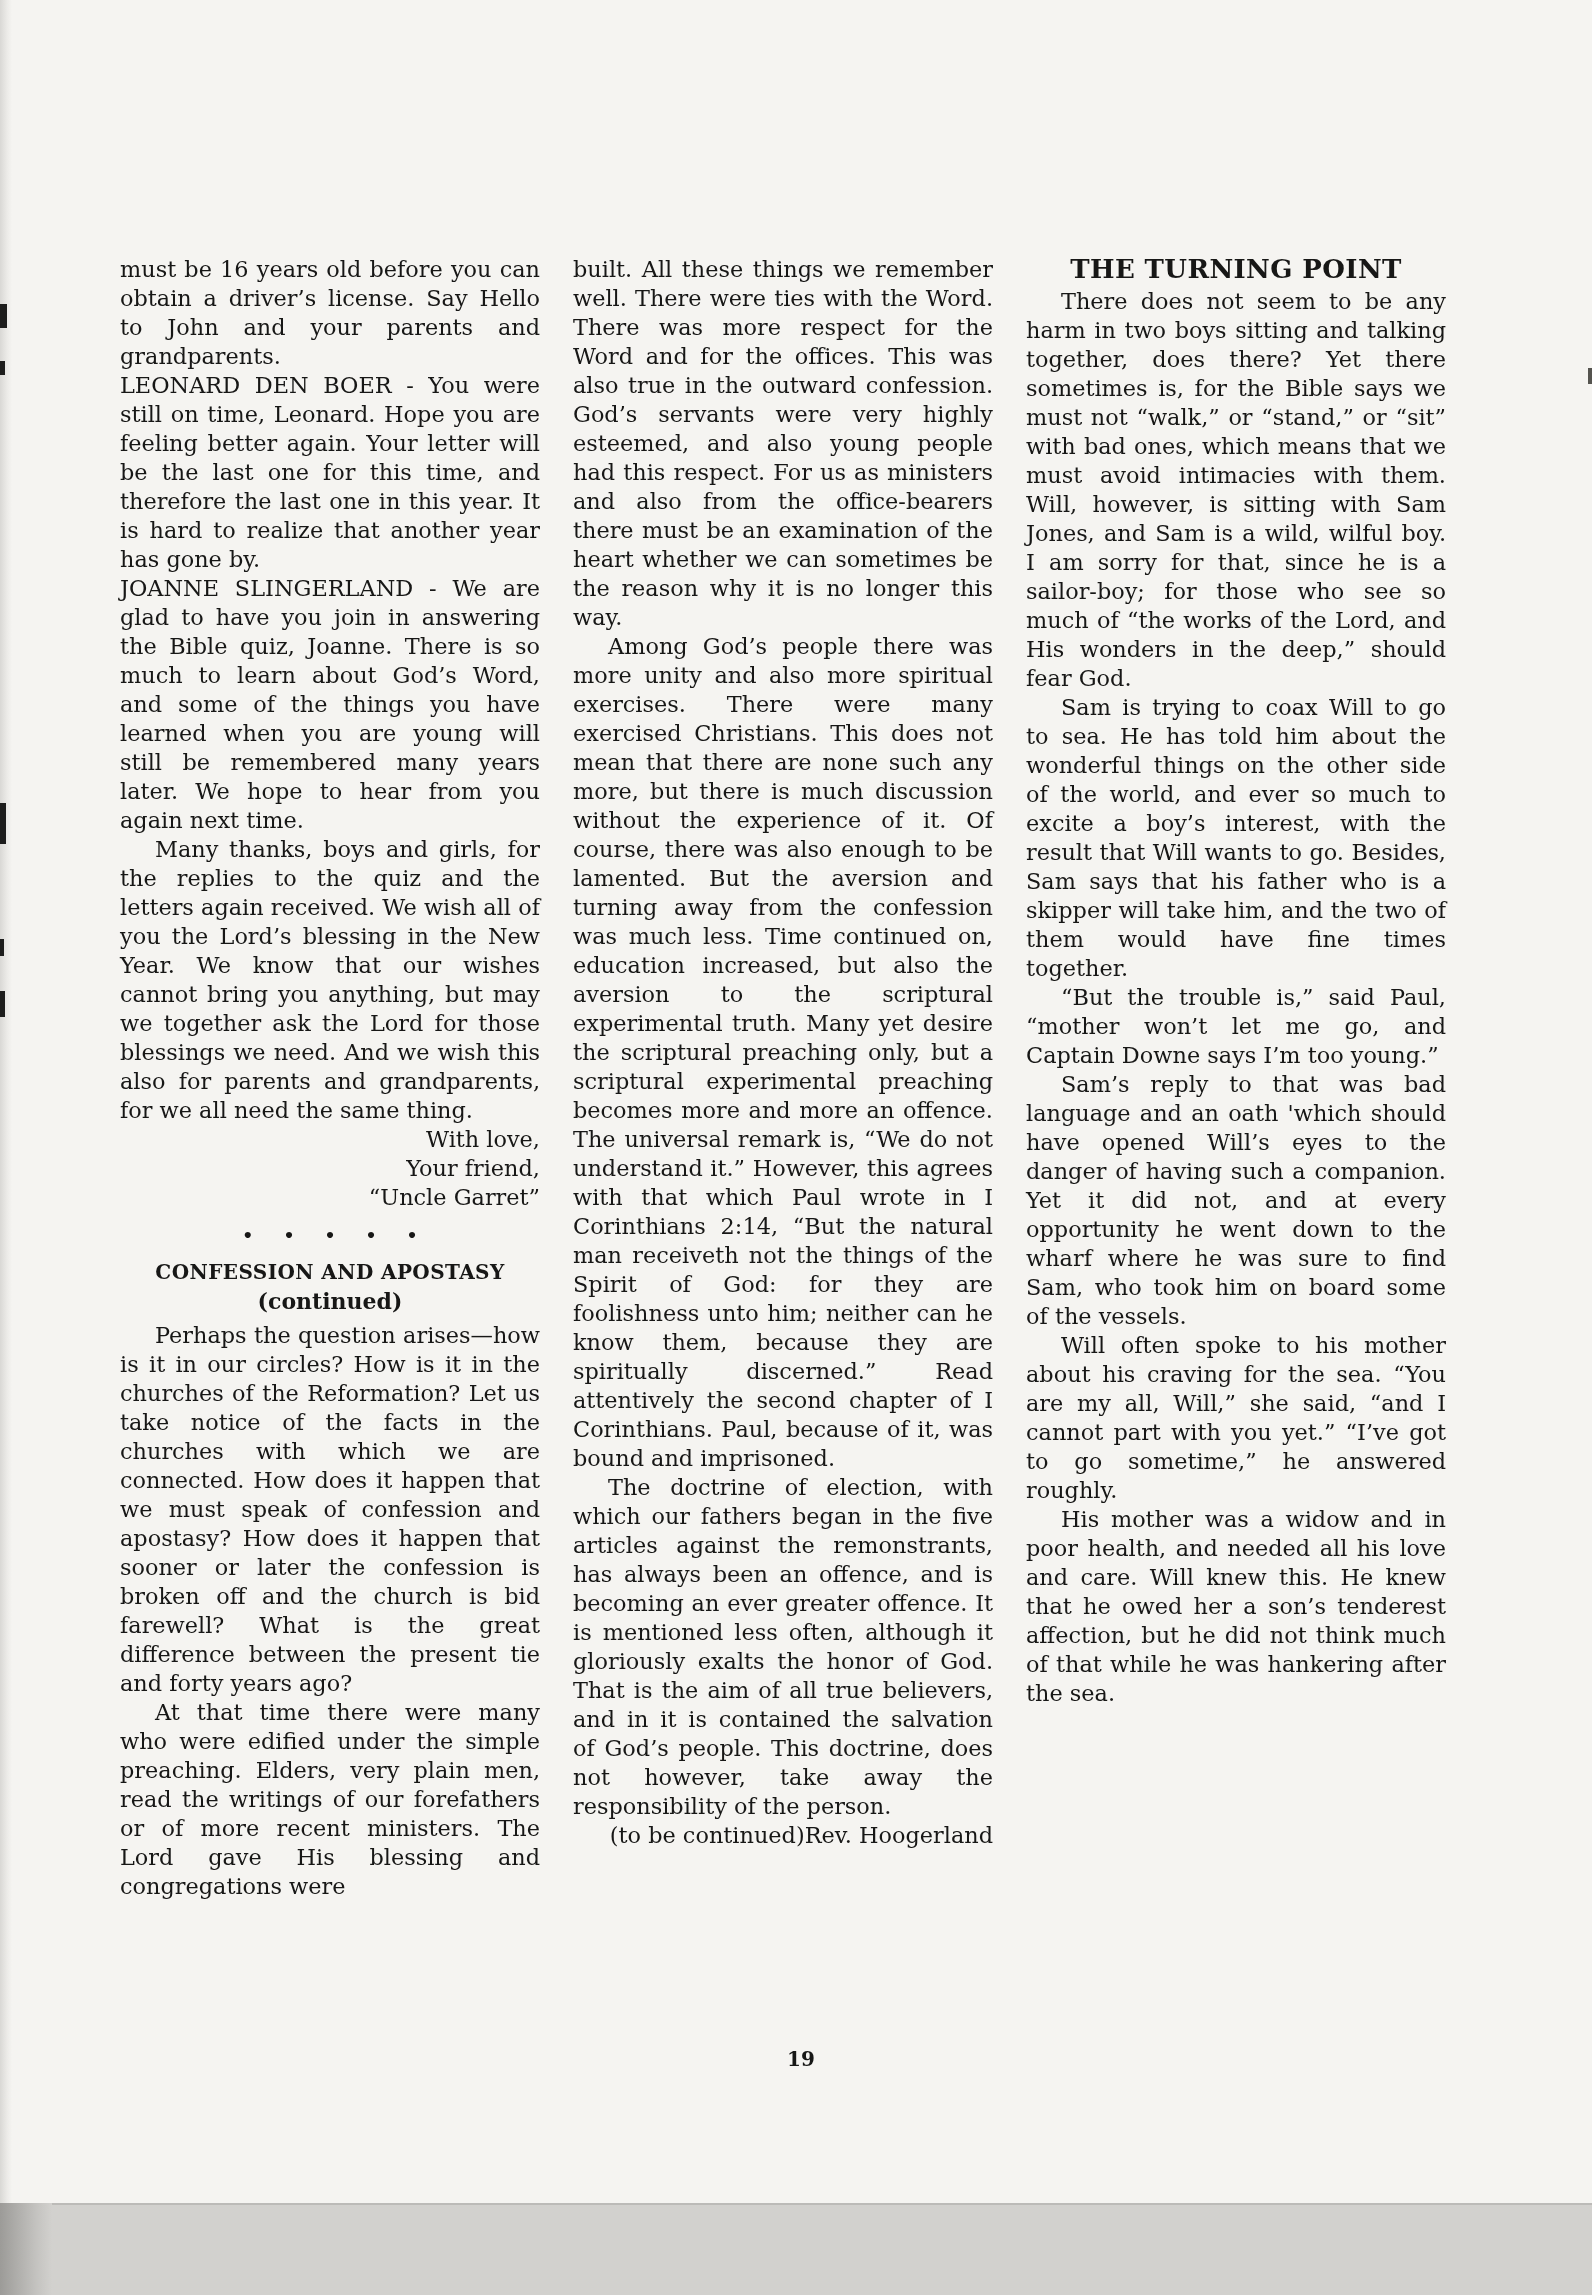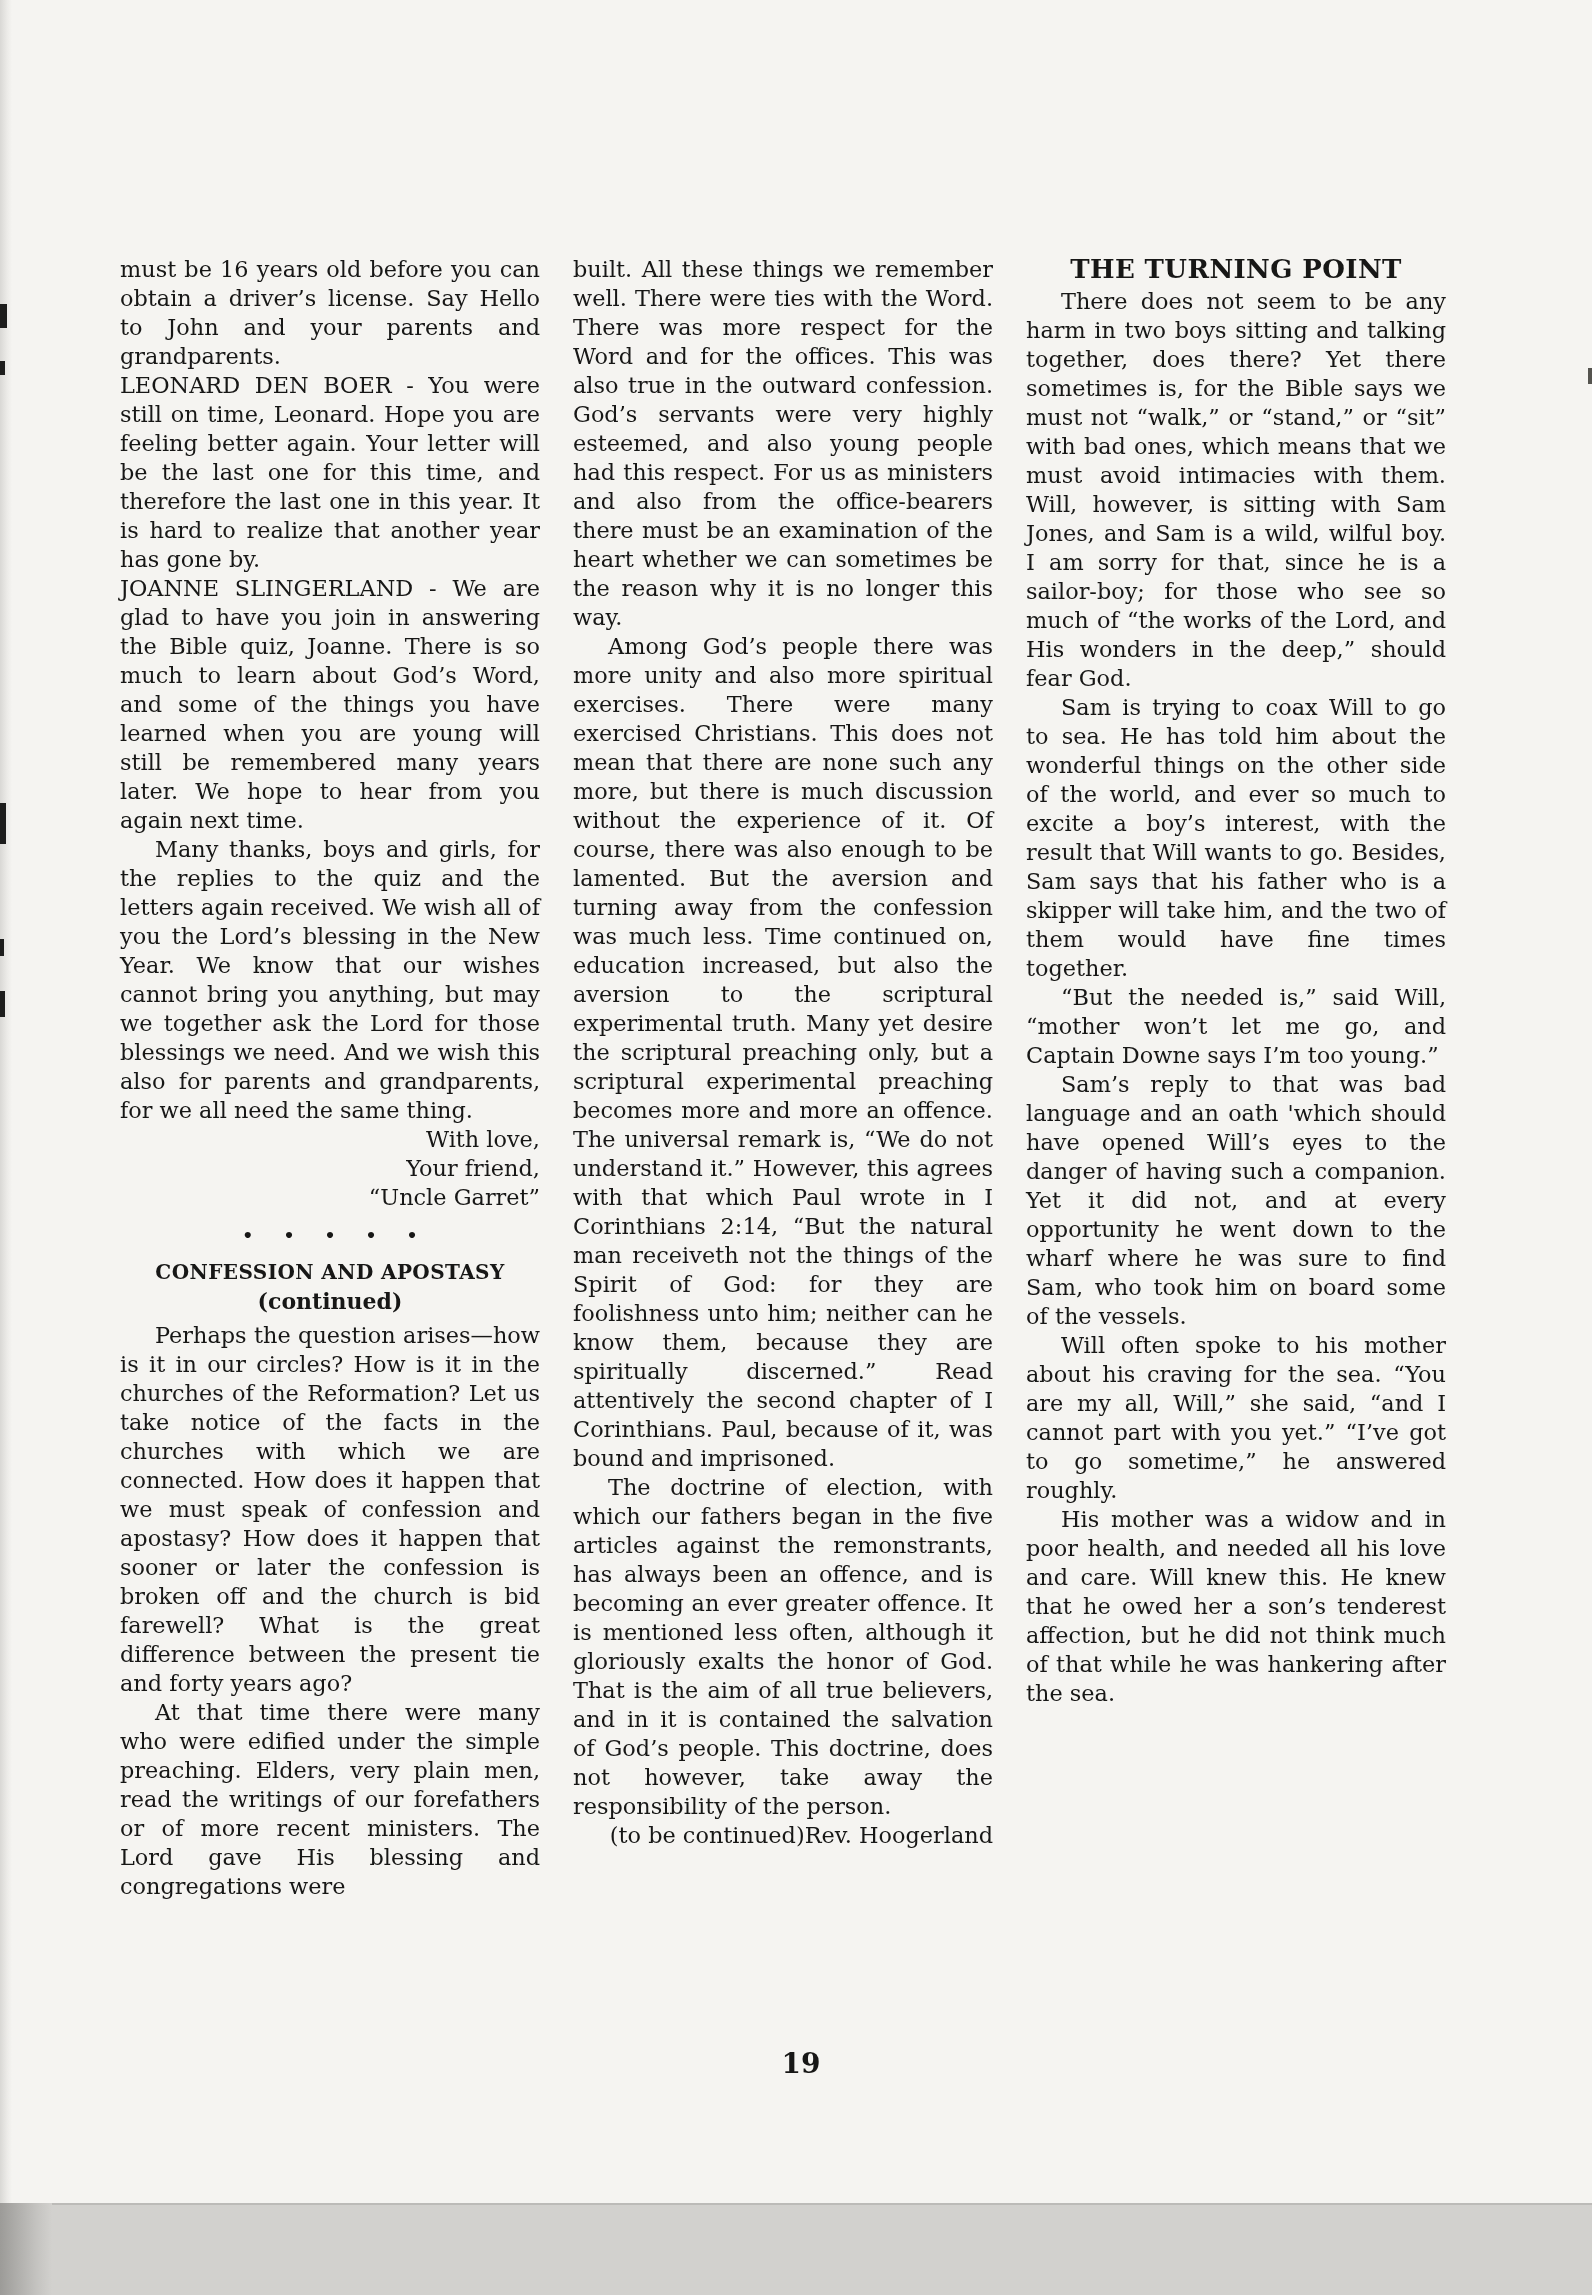--- a/index.html
+++ b/index.html
@@ -72,21 +72,21 @@
     margin: 0 0 5.2px 0 !important;
   }
   p.head-right {
     font-weight: bold; text-align: center; text-indent: 0;
     font-size: 26px; letter-spacing: 0.4px;
     margin: 0 0 2.6px 0 !important;
   }
   .byline { display: flex; justify-content: flex-end; }
   .page-number {
     position: absolute; left: 138px; top: 2047px; width: 1326px;
-    text-align: center; font-size: 28px; font-weight: bold;
+    text-align: center; font-size: 20px; font-weight: bold;
   }
 </style>
 </head>
 <body>
 
 <div class="page">
 
   <div class="left-strip"></div>
   <div class="artifact a1"></div>
   <div class="artifact a2"></div>
@@ -119,21 +119,21 @@
       <p class="byline">
         <span>(to be continued)</span>
         <span>Rev. Hoogerland</span>
       </p>
     </div>
 
     <div class="col">
       <p class="head-right">THE TURNING POINT</p>
       <p class="indent">There does not seem to be any harm in two boys sitting and talking together, does there? Yet there sometimes is, for the Bible says we must not “walk,” or “stand,” or “sit” with bad ones, which means that we must avoid intimacies with them. Will, however, is sitting with Sam Jones, and Sam is a wild, wilful boy. I am sorry for that, since he is a sailor-boy; for those who see so much of “the works of the Lord, and His wonders in the deep,” should fear God.</p>
       <p class="indent">Sam is trying to coax Will to go to sea. He has told him about the wonderful things on the other side of the world, and ever so much to excite a boy’s interest, with the result that Will wants to go. Besides, Sam says that his father who is a skipper will take him, and the two of them would have fine times together.</p>
-      <p class="indent">“But the needed is,” said Will, “mother won’t let me go, and Captain Downe says I’m too young.”</p>
+      <p class="indent">“But the trouble is,” said Paul, “mother won’t let me go, and Captain Downe says I’m too young.”</p>
       <p class="indent">Sam’s reply to that was bad language and an oath 'which should have opened Will’s eyes to the danger of having such a companion. Yet it did not, and at every opportunity he went down to the wharf where he was sure to find Sam, who took him on board some of the vessels.</p>
       <p class="indent">Will often spoke to his mother about his craving for the sea. “You are my all, Will,” she said, “and I cannot part with you yet.” “I’ve got to go sometime,” he answered roughly.</p>
       <p class="indent">His mother was a widow and in poor health, and needed all his love and care. Will knew this. He knew that he owed her a son’s tenderest affection, but he did not think much of that while he was hankering after the sea.</p>
     </div>
 
   </div>
 
   <div class="page-number">19</div>
 
   <div class="bottom-band"></div>

